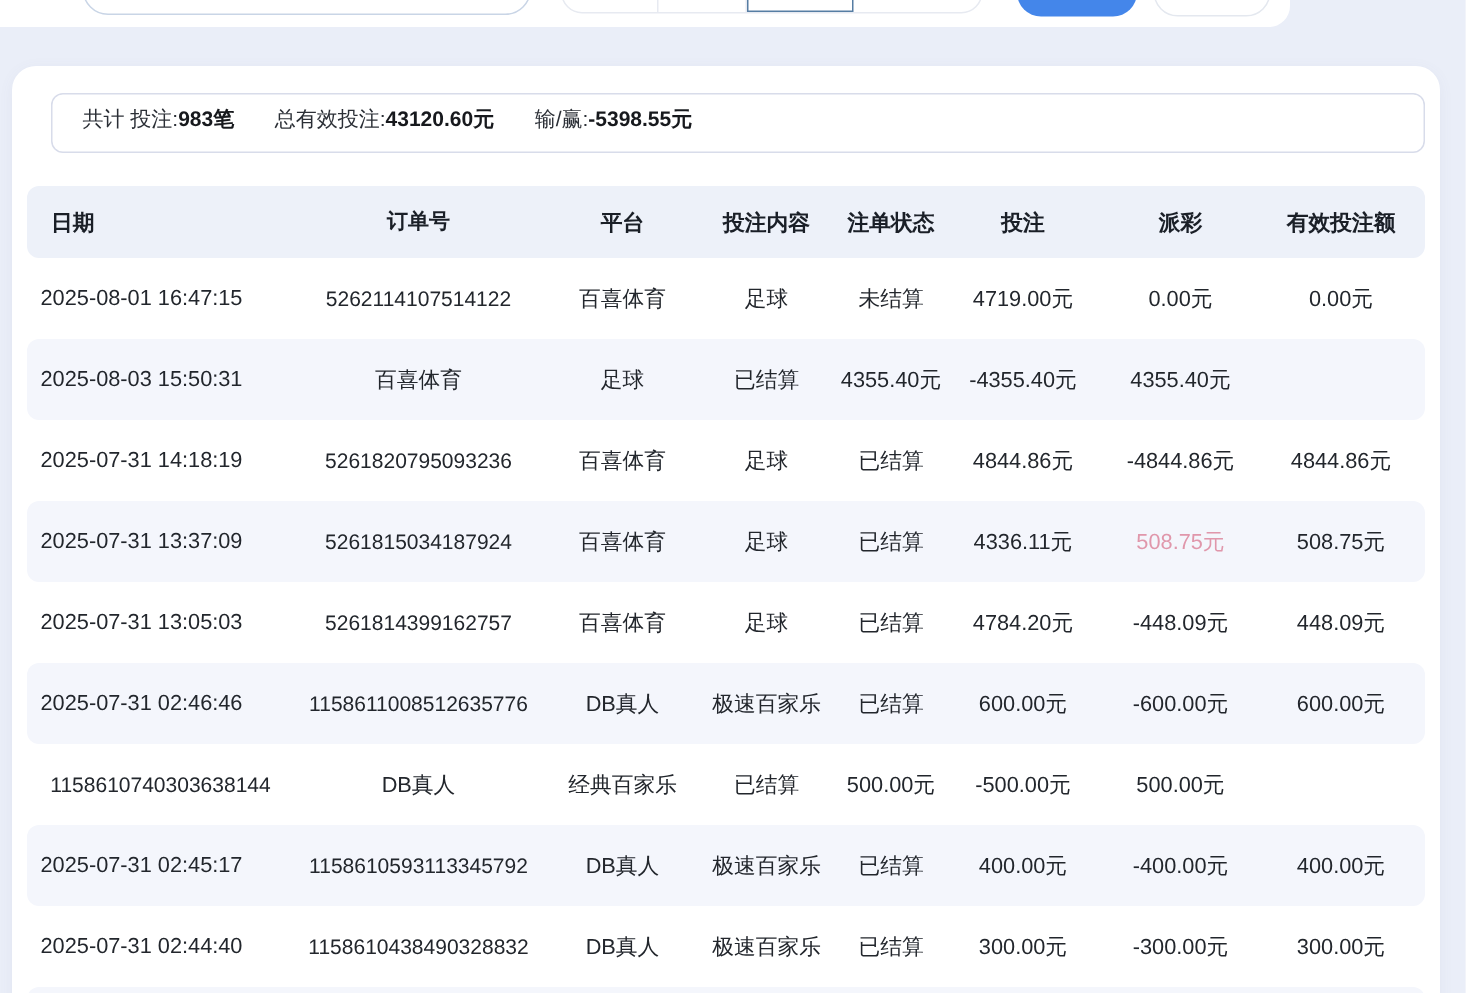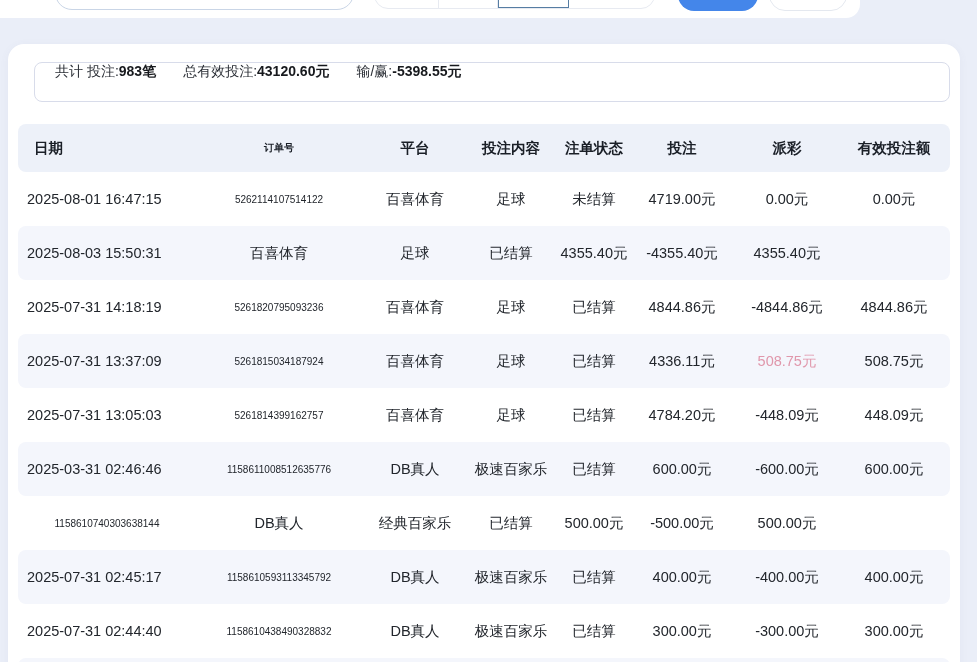--- a/index.html
+++ b/index.html
@@ -68,22 +68,22 @@
     border-radius:16px;
     box-shadow:0 2px 10px rgba(100,110,140,.06);
     box-sizing:border-box;
     padding:18px 10px 0 10px;
   }
   .summary{
     margin-left:16px;margin-right:0;
     height:40px;
     border:1px solid #d8dcea;
     border-radius:8px;
-    display:flex;align-items:flex-start;
-    padding:0 20px;gap:27px;
+    display:flex;align-items:flex-end;
+    padding:12px 20px;gap:27px;
     font-size:14px;color:#2b2f36;
     box-sizing:border-box;
   }
   .summary b{font-weight:700;color:#17191d;}
   
   .table{margin-top:22px;}
   .trow{
     display:grid;
     grid-template-columns:178px 166px 106px 86px 80px 96px 114px 100px;
     align-items:center;
@@ -100,21 +100,21 @@
     color:#1a1f27;
     font-size:14.5px;
   }
   .trow.stripe{
     background:#f4f6fc;
     border-radius:8px;
   }
   .tcell{text-align:center;overflow:visible;}
   .tcell.date{text-align:left;padding-left:9px;}
   .thead .tcell.date{padding-left:16px;}
-  .tcell.order{font-size:10px;}
+  .tcell.order{font-size:14px;}
   .tcell.win{color:#e097ab;}
   .partial-stripe{
     height:54px;
     background:#f4f6fc;
     border-radius:8px;
   }
 </style>
 </head>
 <body>
 
@@ -194,21 +194,21 @@
           <div class="tcell date">2025-07-31 13:05:03</div>
           <div class="tcell order">5261814399162757</div>
           <div class="tcell platform">百喜体育</div>
           <div class="tcell content">足球</div>
           <div class="tcell status">已结算</div>
           <div class="tcell bet">4784.20元</div>
           <div class="tcell payout">-448.09元</div>
           <div class="tcell valid">448.09元</div>
         </div>
         <div class="trow stripe">
-          <div class="tcell date">2025-03-31 02:46:46</div>
+          <div class="tcell date">2025-07-31 02:46:46</div>
           <div class="tcell order">1158611008512635776</div>
           <div class="tcell platform">DB真人</div>
           <div class="tcell content">极速百家乐</div>
           <div class="tcell status">已结算</div>
           <div class="tcell bet">600.00元</div>
           <div class="tcell payout">-600.00元</div>
           <div class="tcell valid">600.00元</div>
         </div>
         <div class="trow">
           <div class="tcell order">1158610740303638144</div>

